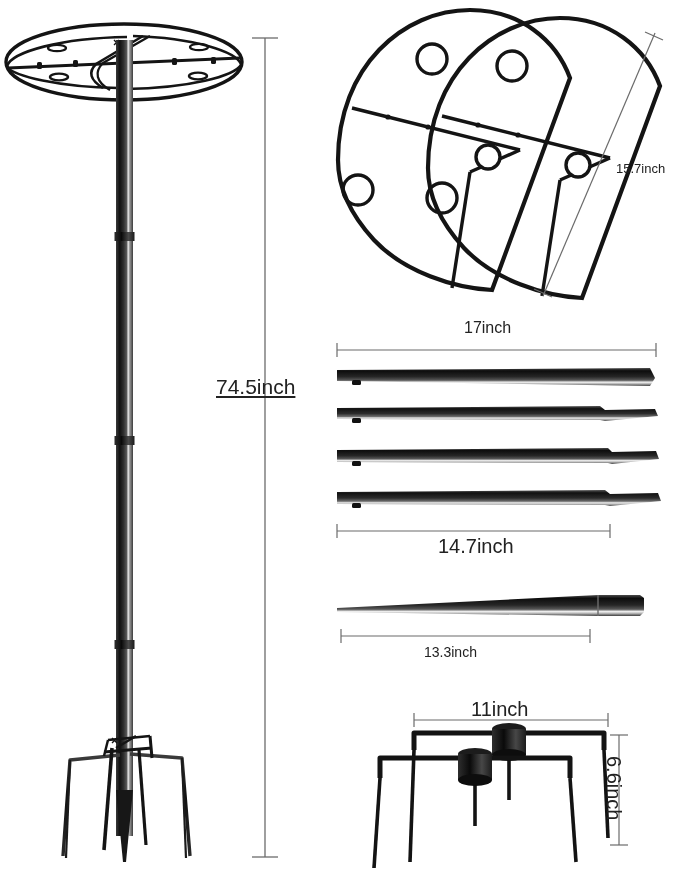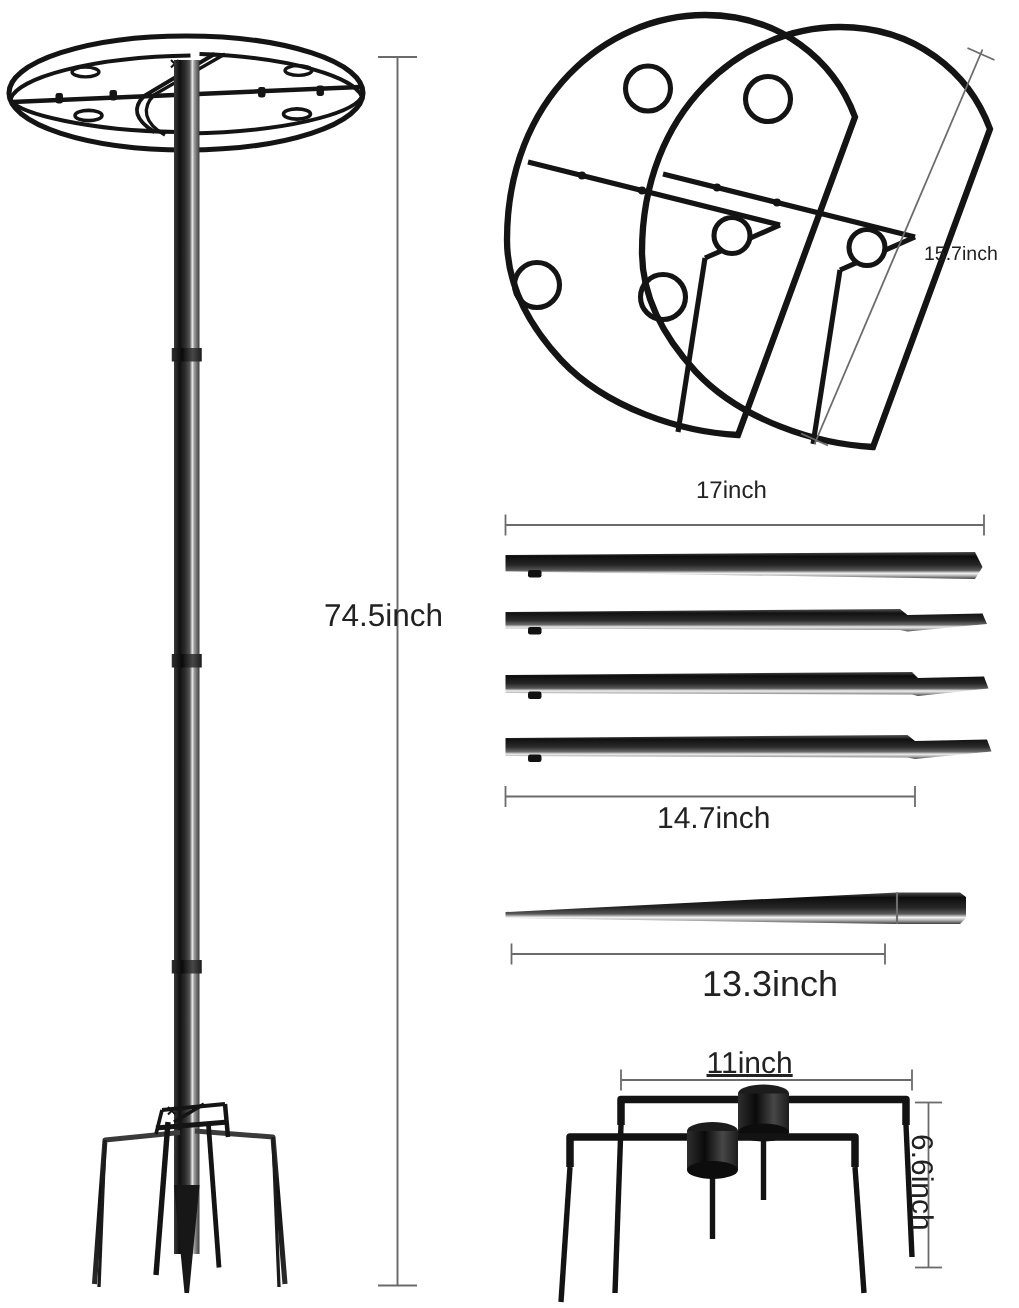--- a/index.html
+++ b/index.html
@@ -24,26 +24,26 @@
     width: 679px;
     height: 872px;
   }
   .dim-label {
     position: absolute;
     color: #222222;
     font-family: "Liberation Sans", sans-serif;
     white-space: nowrap;
     line-height: 1;
   }
-  #label-74 { left: 216px; top: 400px; font-size: 21px; }
+  #label-74 { left: 216px; top: 376px; font-size: 21px; text-decoration: underline; }
   #label-157 { left: 616px; top: 162px; font-size: 13px; }
   #label-17 { left: 464px; top: 320px; font-size: 16px; }
   #label-147 { left: 438px; top: 536px; font-size: 20px; }
-  #label-133 { left: 424px; top: 645px; font-size: 24px; margin-left: 44px; }
-  #label-11 { left: 471px; top: 699px; font-size: 20px; text-decoration: underline; }
+  #label-133 { left: 424px; top: 645px; font-size: 14px; }
+  #label-11 { left: 471px; top: 699px; font-size: 20px; }
   #label-66 {
     left: 624px; top: 756px; font-size: 20px;
     transform: rotate(90deg);
     transform-origin: left top;
   }
 </style>
 </head>
 <body>
 
 <div id="page">

